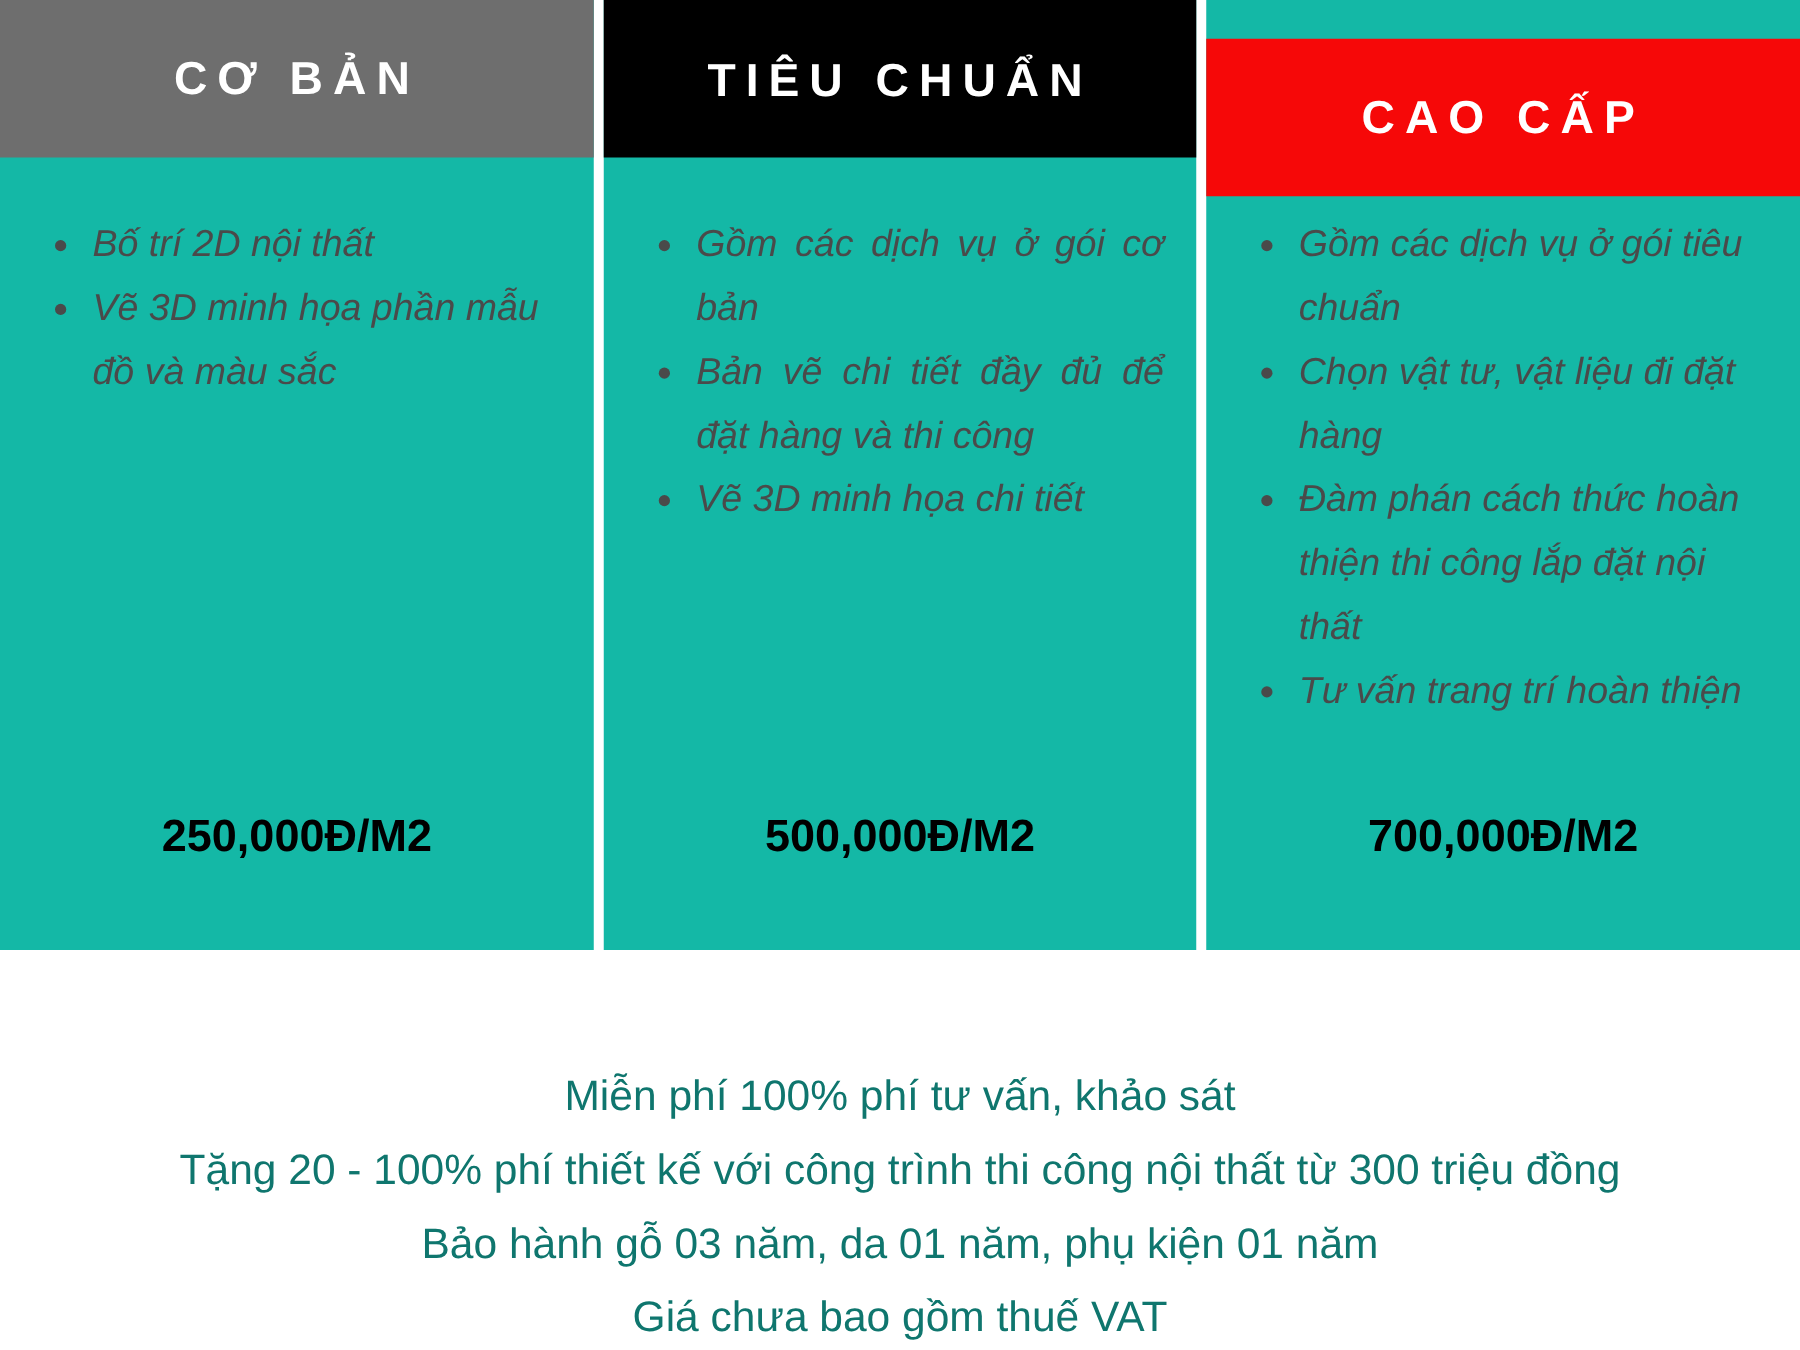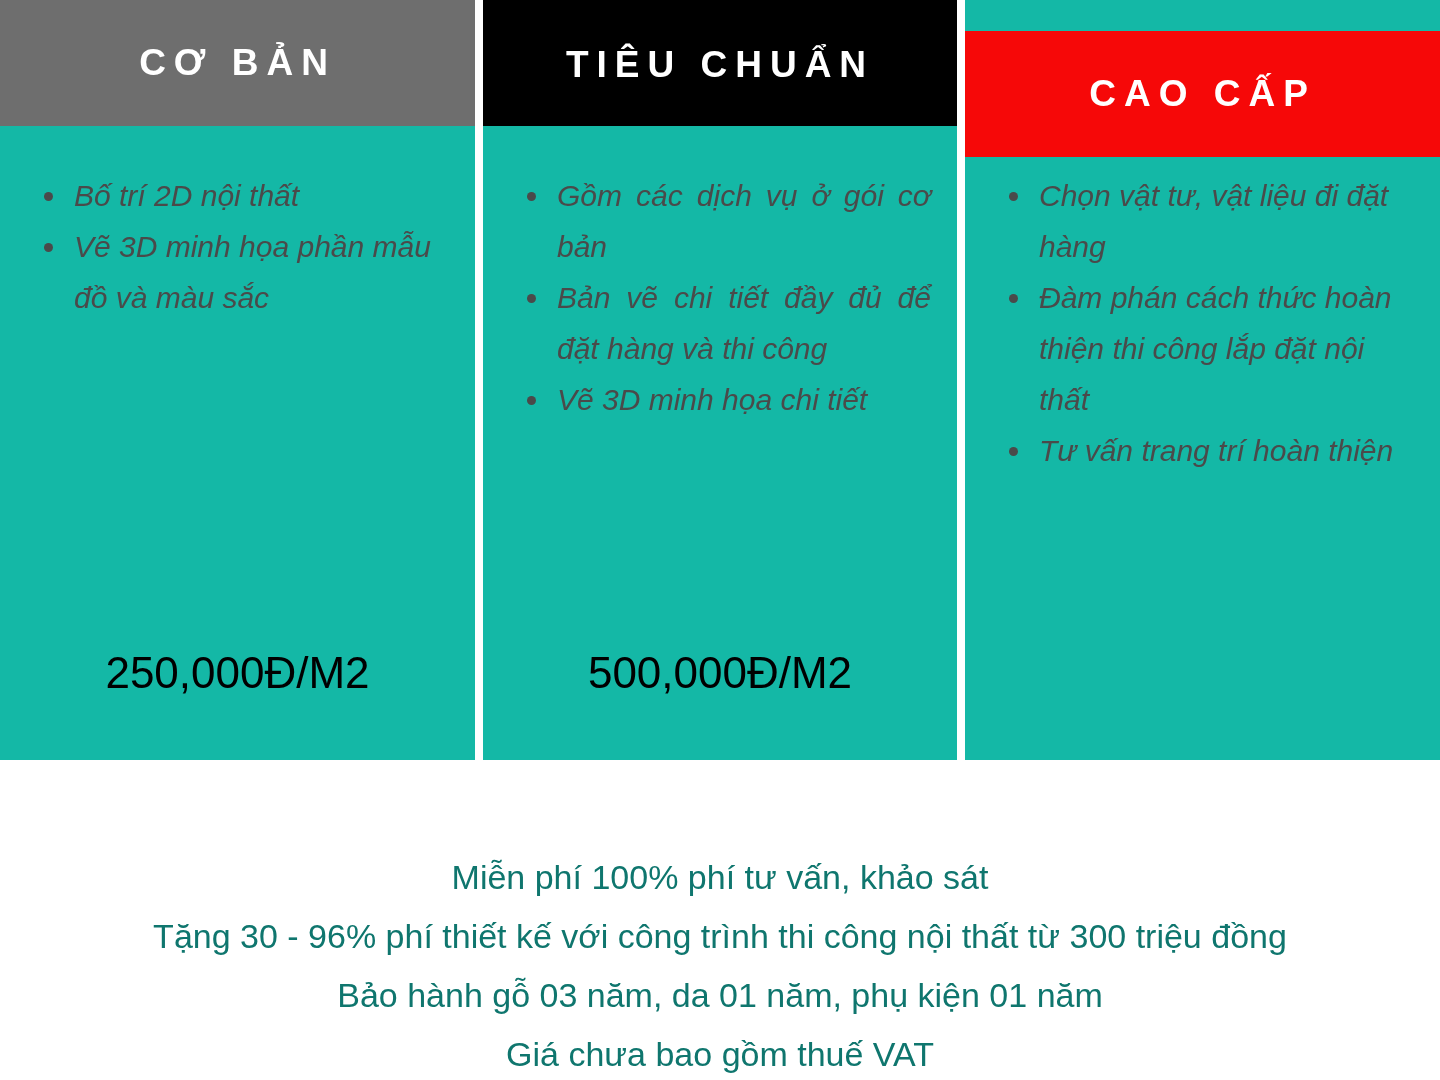--- a/index.html
+++ b/index.html
@@ -10,21 +10,21 @@
   .col-2 { left:483px; width:474px; }
   .col-3 { left:965px; width:475px; }
   .hdr { height:126px; display:flex; align-items:center; justify-content:center; color:#ffffff; font-weight:bold; font-size:37px; letter-spacing:8px; }
   .col-1 .hdr { background:#6e6e6e; }
   .col-2 .hdr { background:#000000; padding-top:4px; box-sizing:border-box; }
   .col-3 .hdr { background:#f60808;margin-top:31px; }
   ul.feat { list-style:none; margin:0; padding:0; position:absolute; top:170px; left:44px; right:26px;font-style:italic; }
   ul.feat li { position:relative; padding-left:30px; font-size:30px; line-height:51px; color:#4a4a4a; }
   ul.feat li .dot { position:absolute; left:0; top:22px; width:9px; height:9px; border-radius:50%; background:#4a4a4a; }
   .col-2 ul.feat li { text-align:justify; }
-  .price { position:absolute; top:648px; left:0; right:0; text-align:center; font-size:44px; font-weight:normal; color:#000; }
+  .price { position:absolute; top:648px; left:0; right:0; text-align:center; font-size:36px; font-weight:bold; color:#000; }
   .notes { position:absolute; left:0; top:848px; width:1440px; text-align:center; }
   .notes p { margin:0; font-size:34px; line-height:59px; color:#0f766e; }
 </style>
 </head>
 <body>
 
 <div class="cols">
   <div class="col col-1">
     <div class="hdr">CƠ BẢN</div>
     <ul class="feat">
@@ -40,25 +40,27 @@
       <li><span class="dot"></span><span>Gồm các dịch vụ ở gói cơ bản</span></li>
       <li><span class="dot"></span><span>Bản vẽ chi tiết đầy đủ để đặt hàng và thi công</span></li>
       <li><span class="dot"></span><span>Vẽ 3D minh họa chi tiết</span></li>
     </ul>
     <div class="price">500,000Đ/M2</div>
   </div>
 
   <div class="col col-3">
     <div class="hdr">CAO CẤP</div>
     <ul class="feat">
+      <li><span class="dot"></span><span>Gồm các dịch vụ ở gói tiêu chuẩn</span></li>
       <li><span class="dot"></span><span>Chọn vật tư, vật liệu đi đặt hàng</span></li>
       <li><span class="dot"></span><span>Đàm phán cách thức hoàn thiện thi công lắp đặt nội thất</span></li>
       <li><span class="dot"></span><span>Tư vấn trang trí hoàn thiện</span></li>
     </ul>
+    <div class="price">700,000Đ/M2</div>
   </div>
 </div>
 
 <div class="notes">
   <p>Miễn phí 100% phí tư vấn, khảo sát</p>
-  <p>Tặng 30 - 96% phí thiết kế với công trình thi công nội thất từ 300 triệu đồng</p>
+  <p>Tặng 20 - 100% phí thiết kế với công trình thi công nội thất từ 300 triệu đồng</p>
   <p>Bảo hành gỗ 03 năm, da 01 năm, phụ kiện 01 năm</p>
   <p>Giá chưa bao gồm thuế VAT</p>
 </div>
 
 </body></html>

